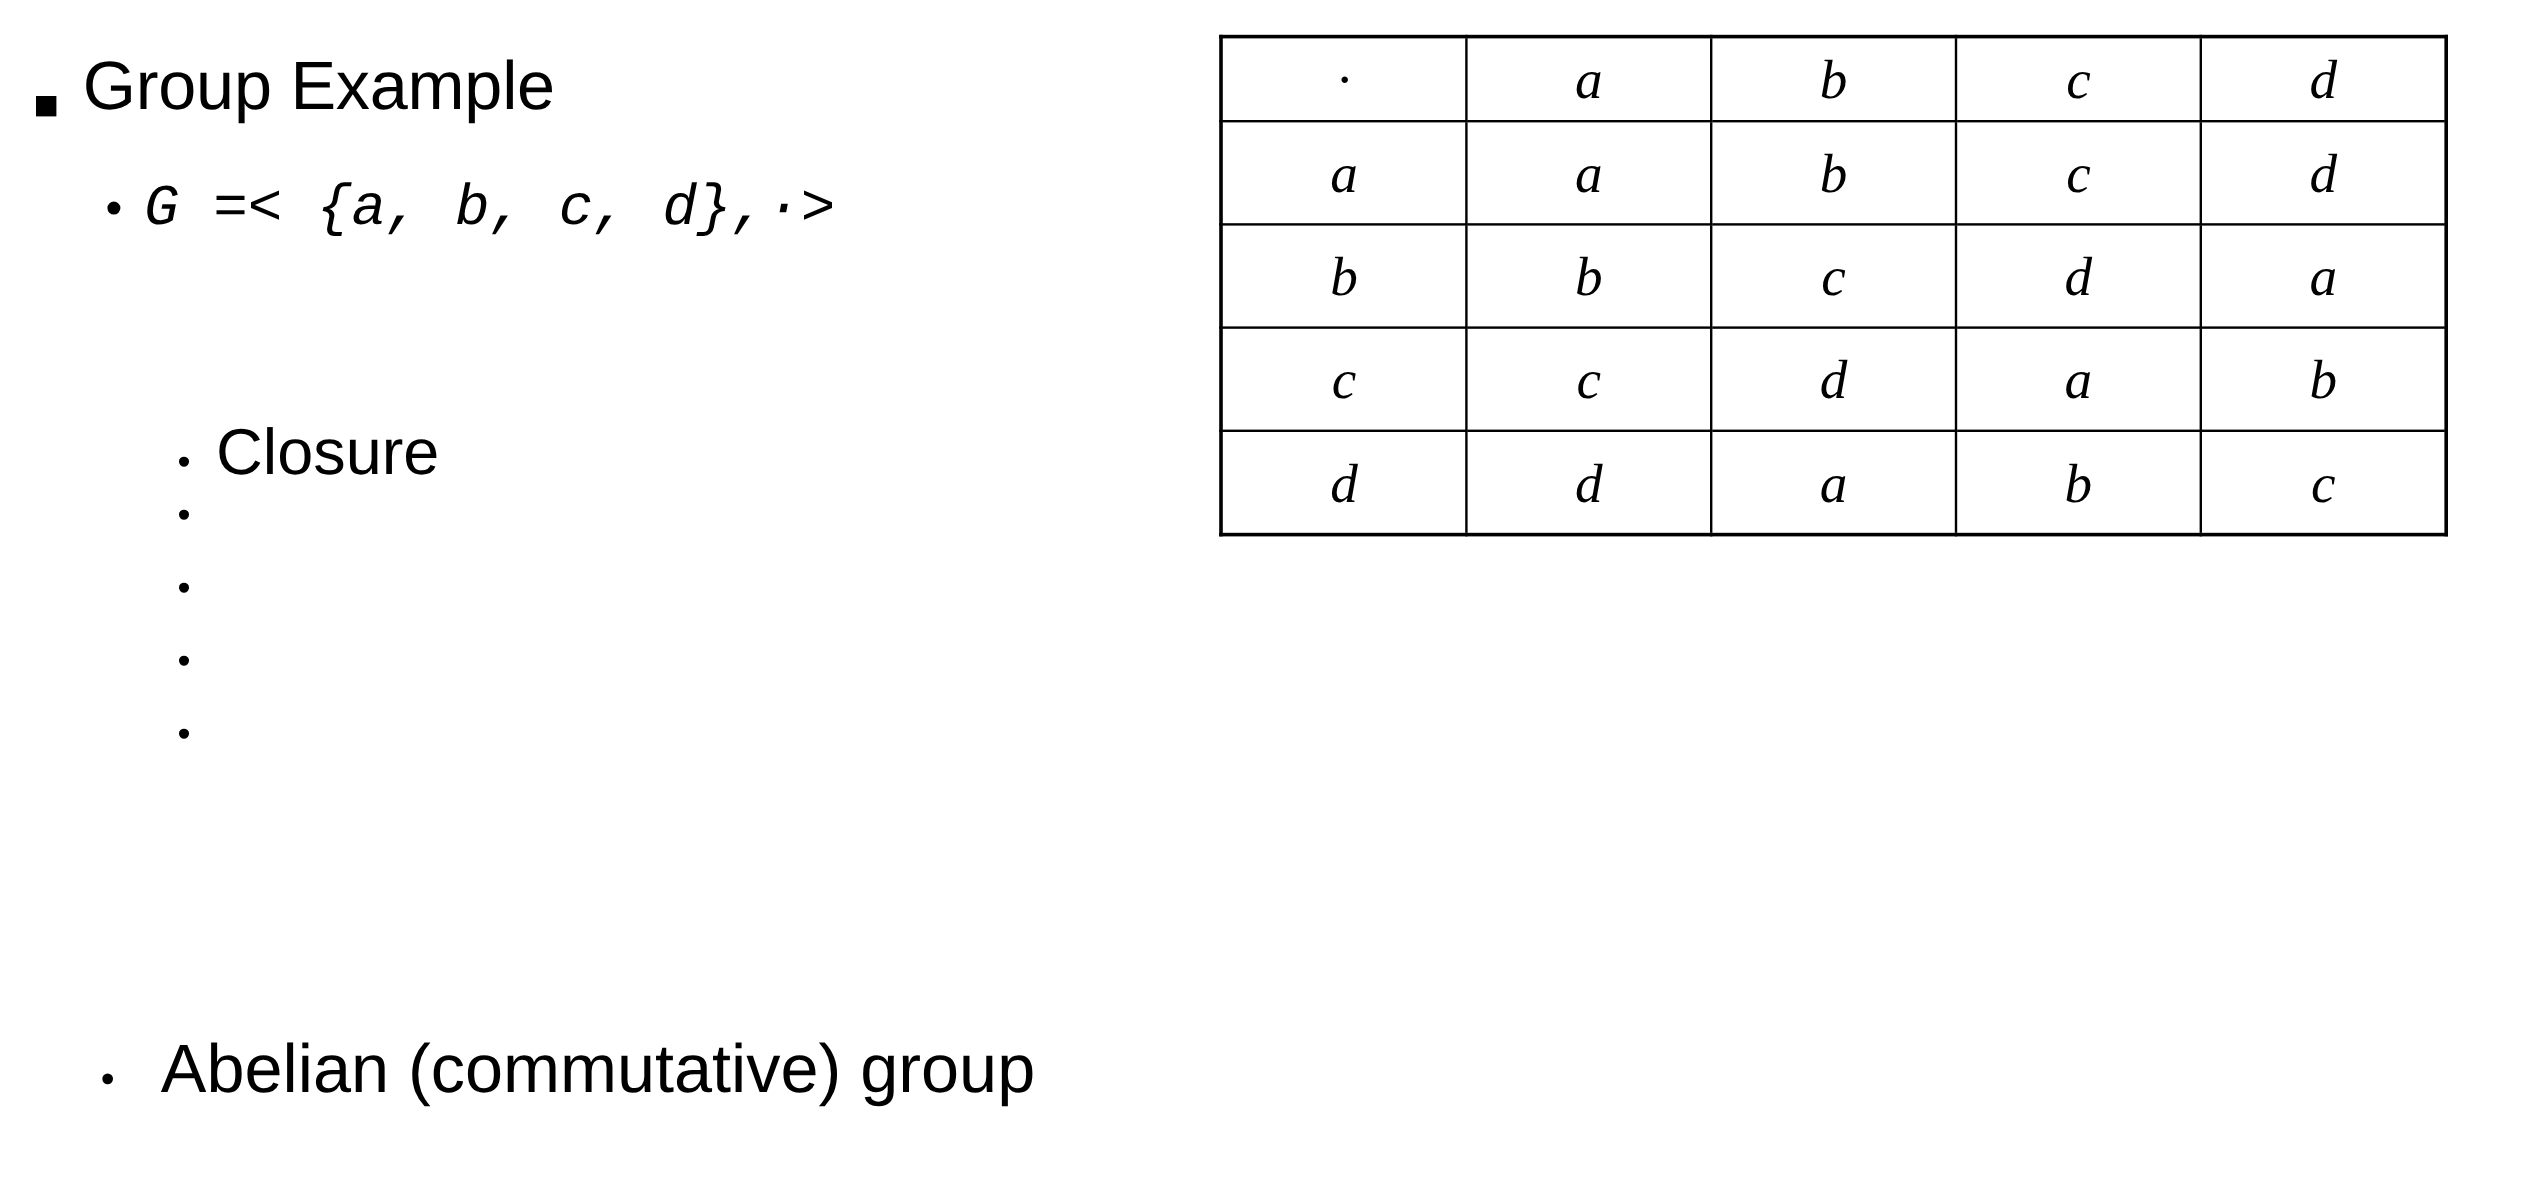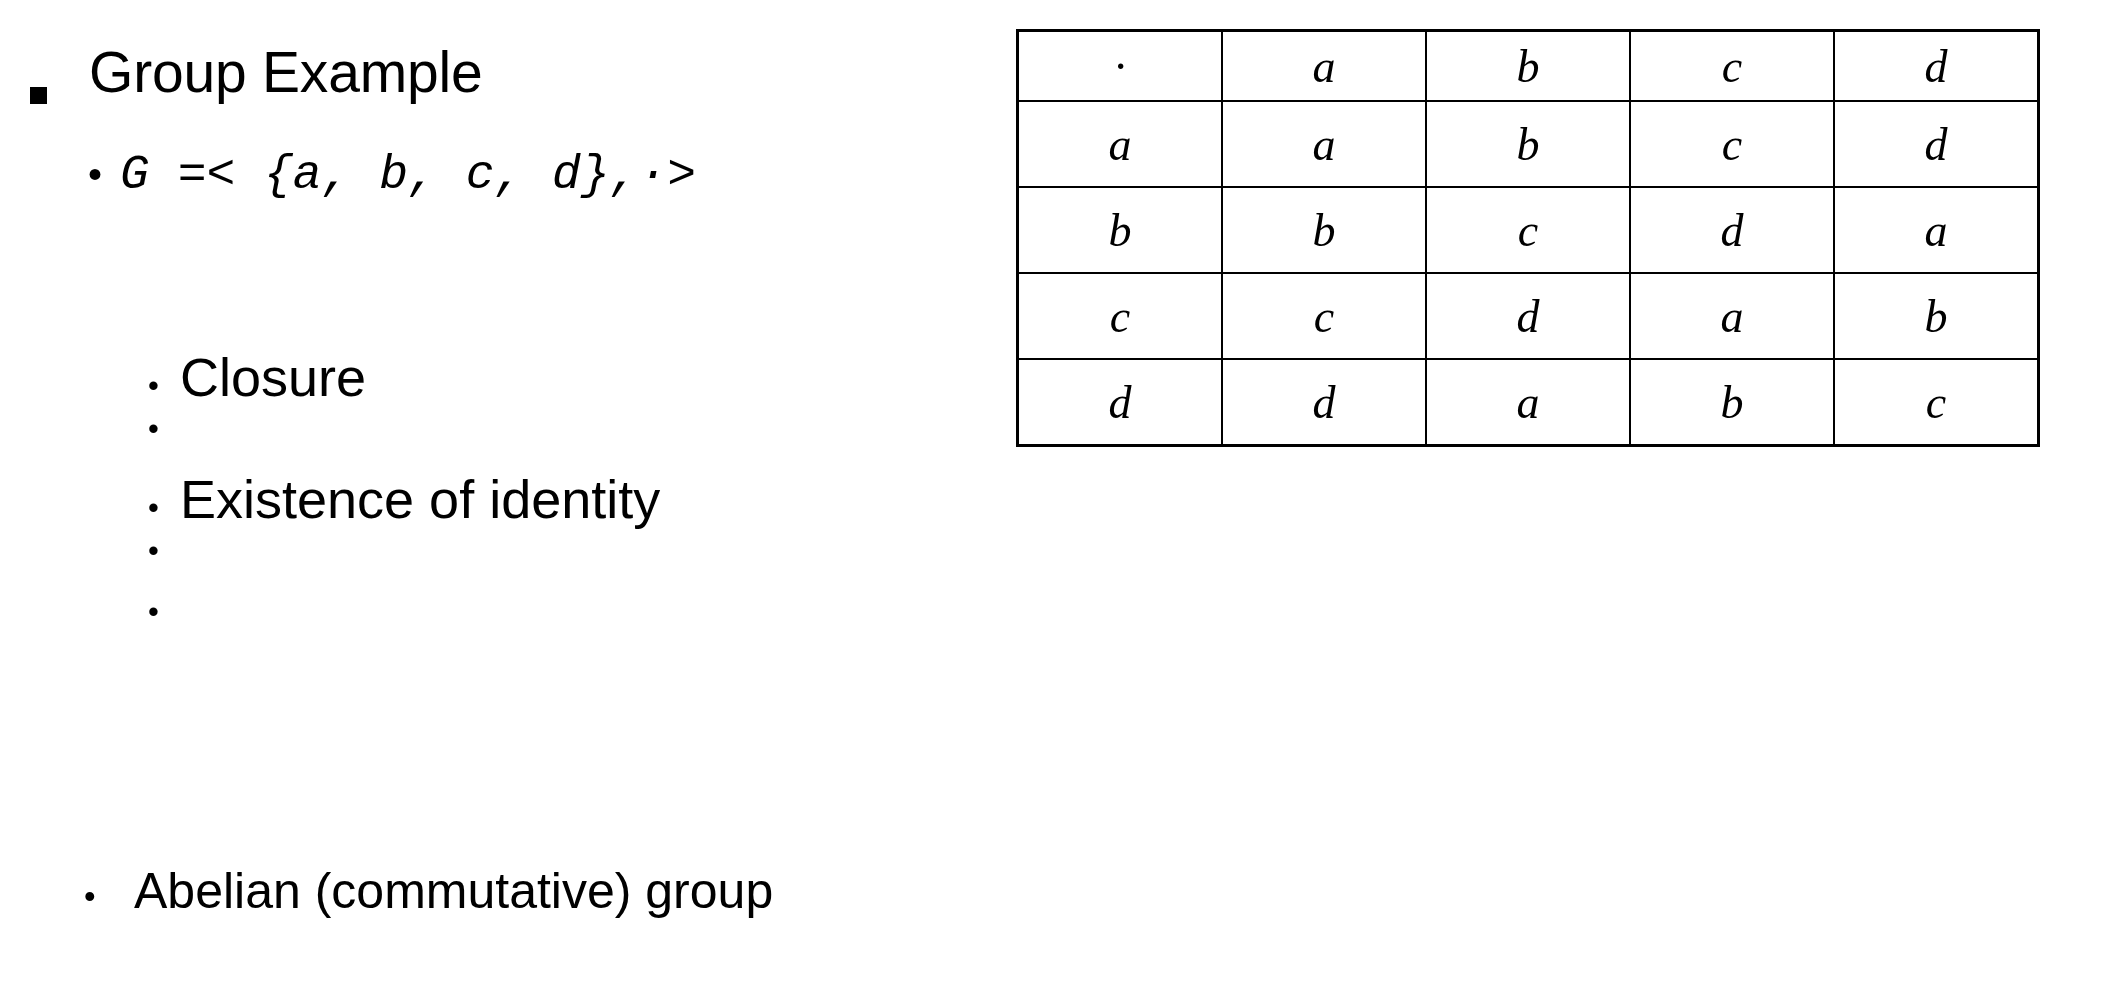--- a/index.html
+++ b/index.html
@@ -30,22 +30,21 @@
     width: 1000px;
     height: 1000px;
   }
 
   
   .l1 {
     position: absolute;
     left: 30px;
     top: 40px;
     display: flex;
-    align-items: flex-end;
-    gap: 20px;
+    align-items: center;
   }
   .l1 .sq-bullet {
     width: 17px;
     height: 17px;
     background: #000000;
     margin-top: 32px;
     margin-right: 22px;
     flex: 0 0 auto;
   }
   .l1 .l1-text {
@@ -107,21 +106,21 @@
     display: flex;
     align-items: baseline;
   }
   .bottom-line .rd-bullet {
     font-size: 33px;
     line-height: 1;
     width: 50px;
     flex: 0 0 auto;
   }
   .bottom-line .bottom-text {
-    font-size: 50px;
+    font-size: 57px;
     line-height: 58px;
     white-space: nowrap;
   }
 
   
   .table-wrap {
     position: absolute;
     left: 1016px;
     top: 29px;
   }
@@ -177,21 +176,20 @@
     <div class="props">
       <div class="prop-item">
         <span class="rd-bullet">•</span>
         <span class="prop-text">Closure</span>
       </div>
       <div class="prop-item">
         <span class="rd-bullet">•</span>
       </div>
       <div class="prop-item">
         <span class="rd-bullet">•</span>
-        <span class="prop-text">Existence of identity</span>
       </div>
       <div class="prop-item">
         <span class="rd-bullet">•</span>
       </div>
       <div class="prop-item">
         <span class="rd-bullet">•</span>
       </div>
     </div>
 
     <div class="bottom-line">

